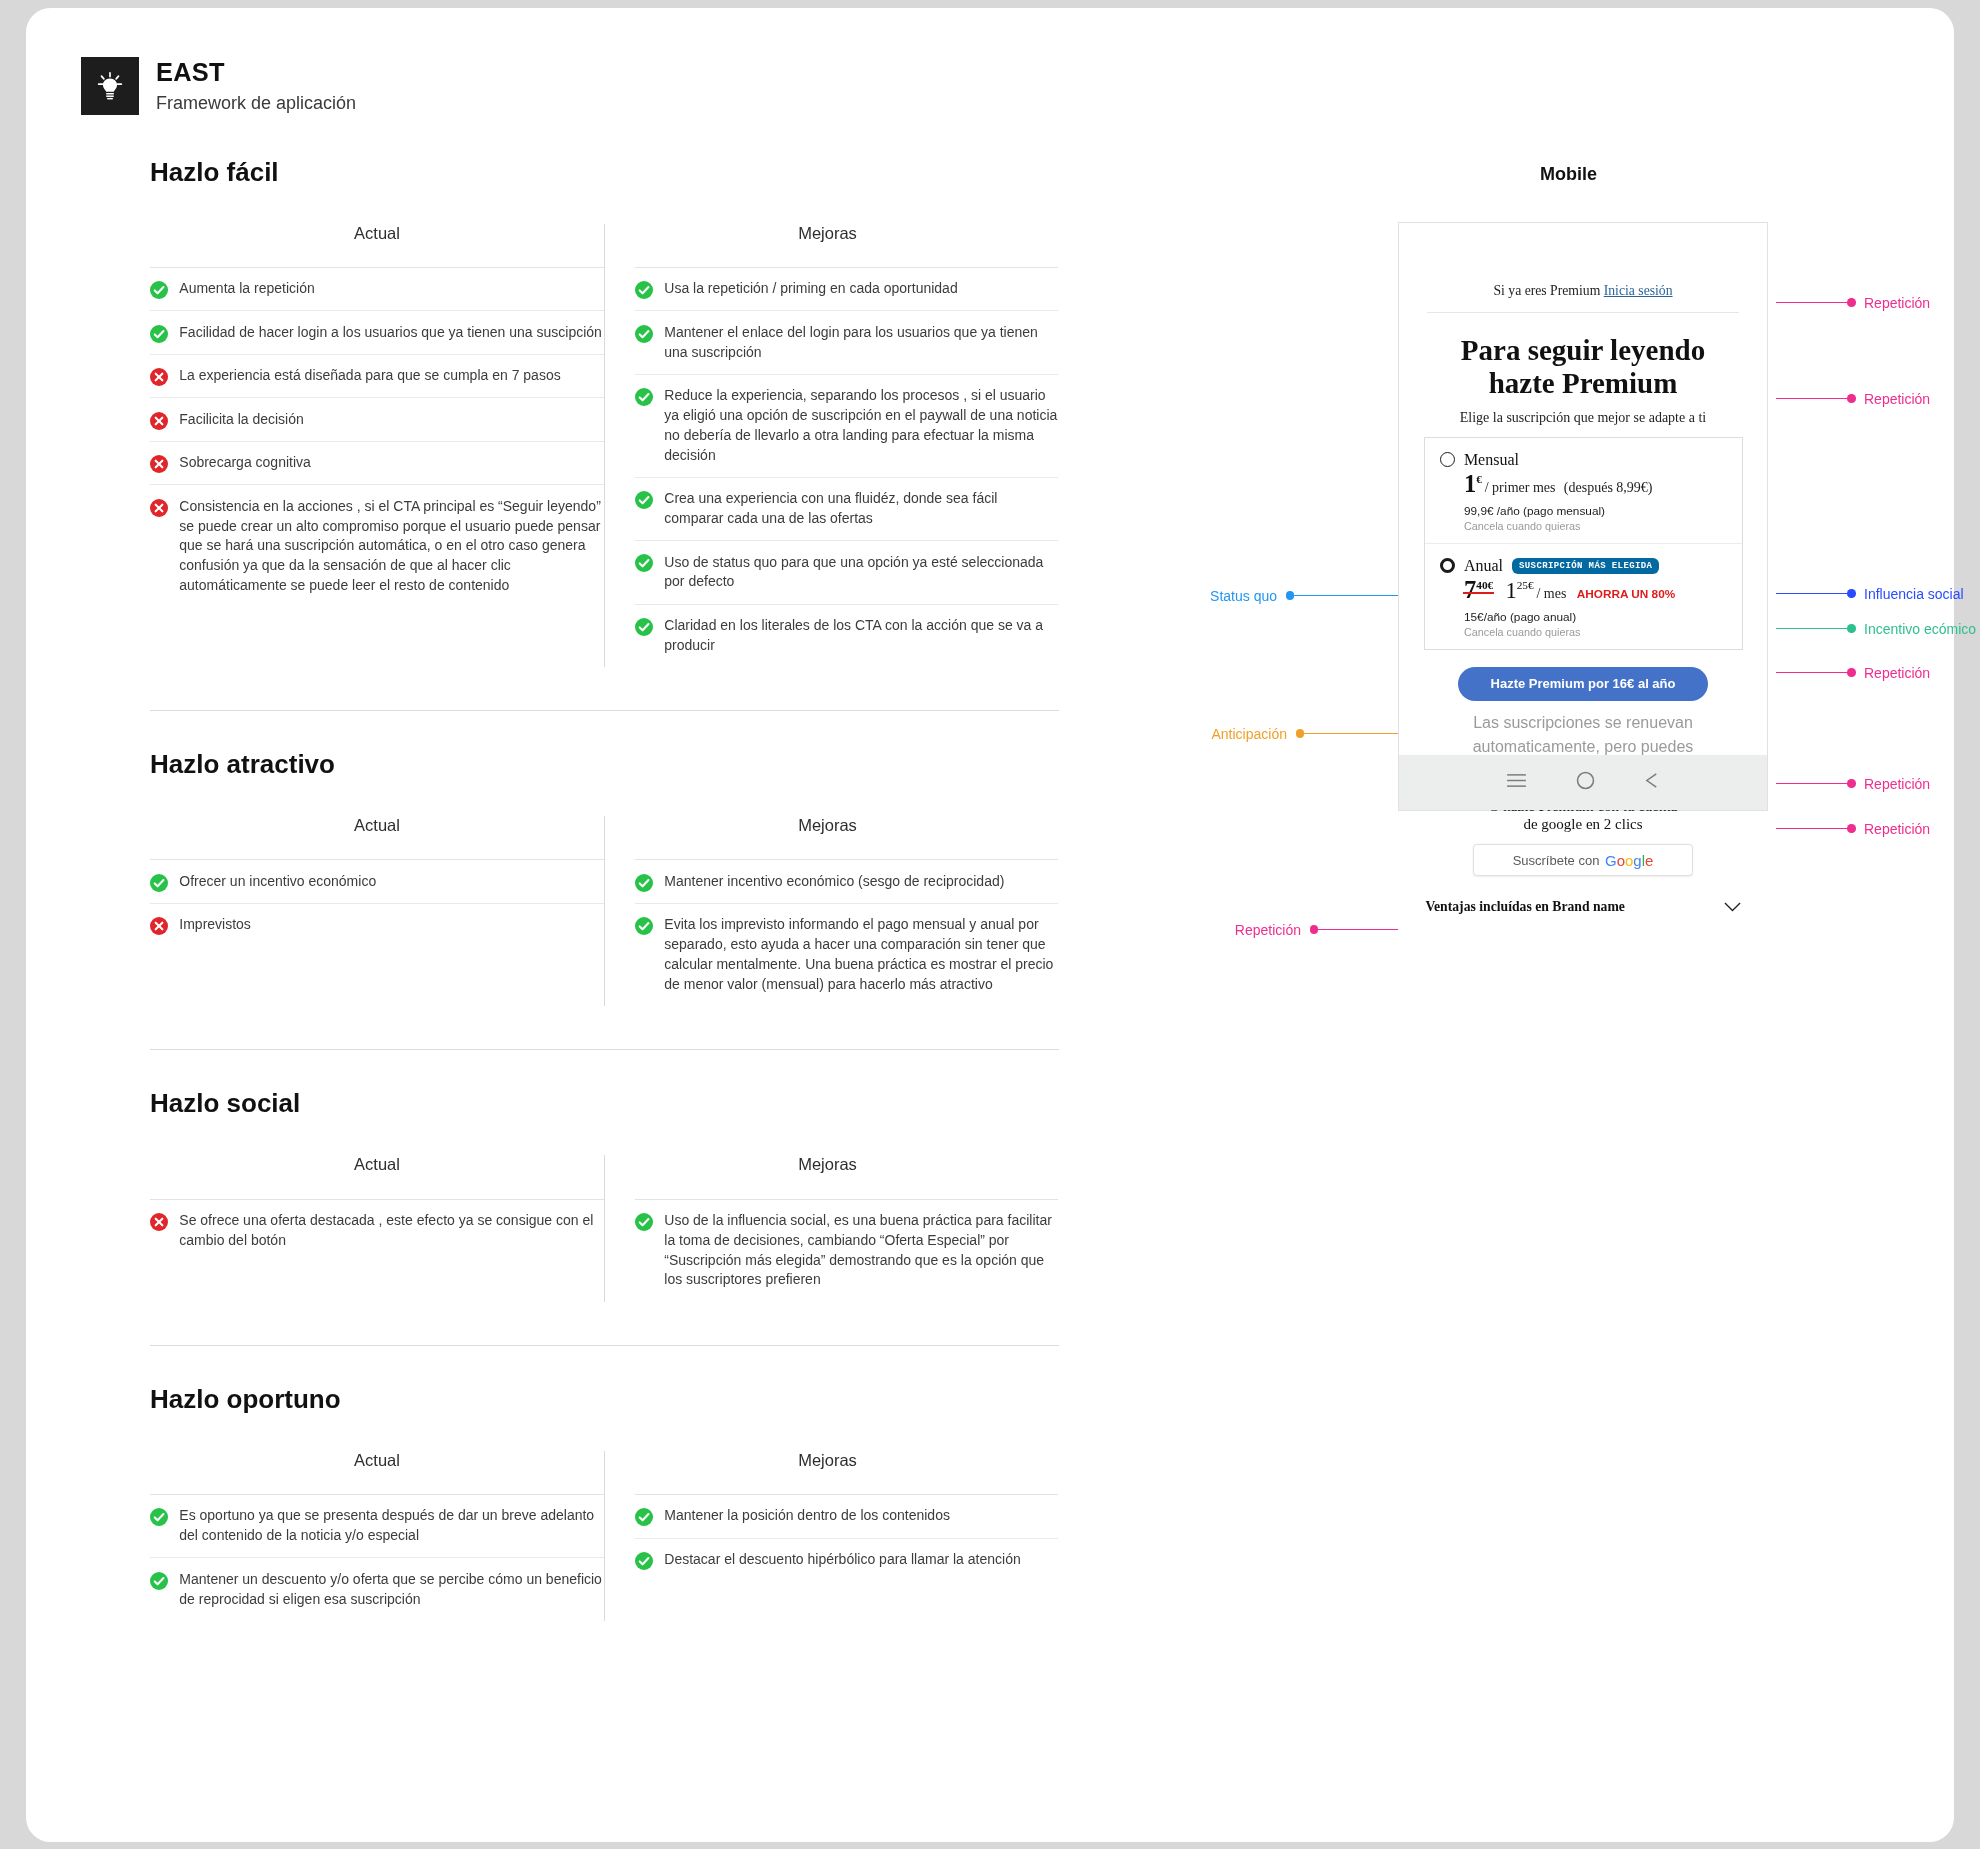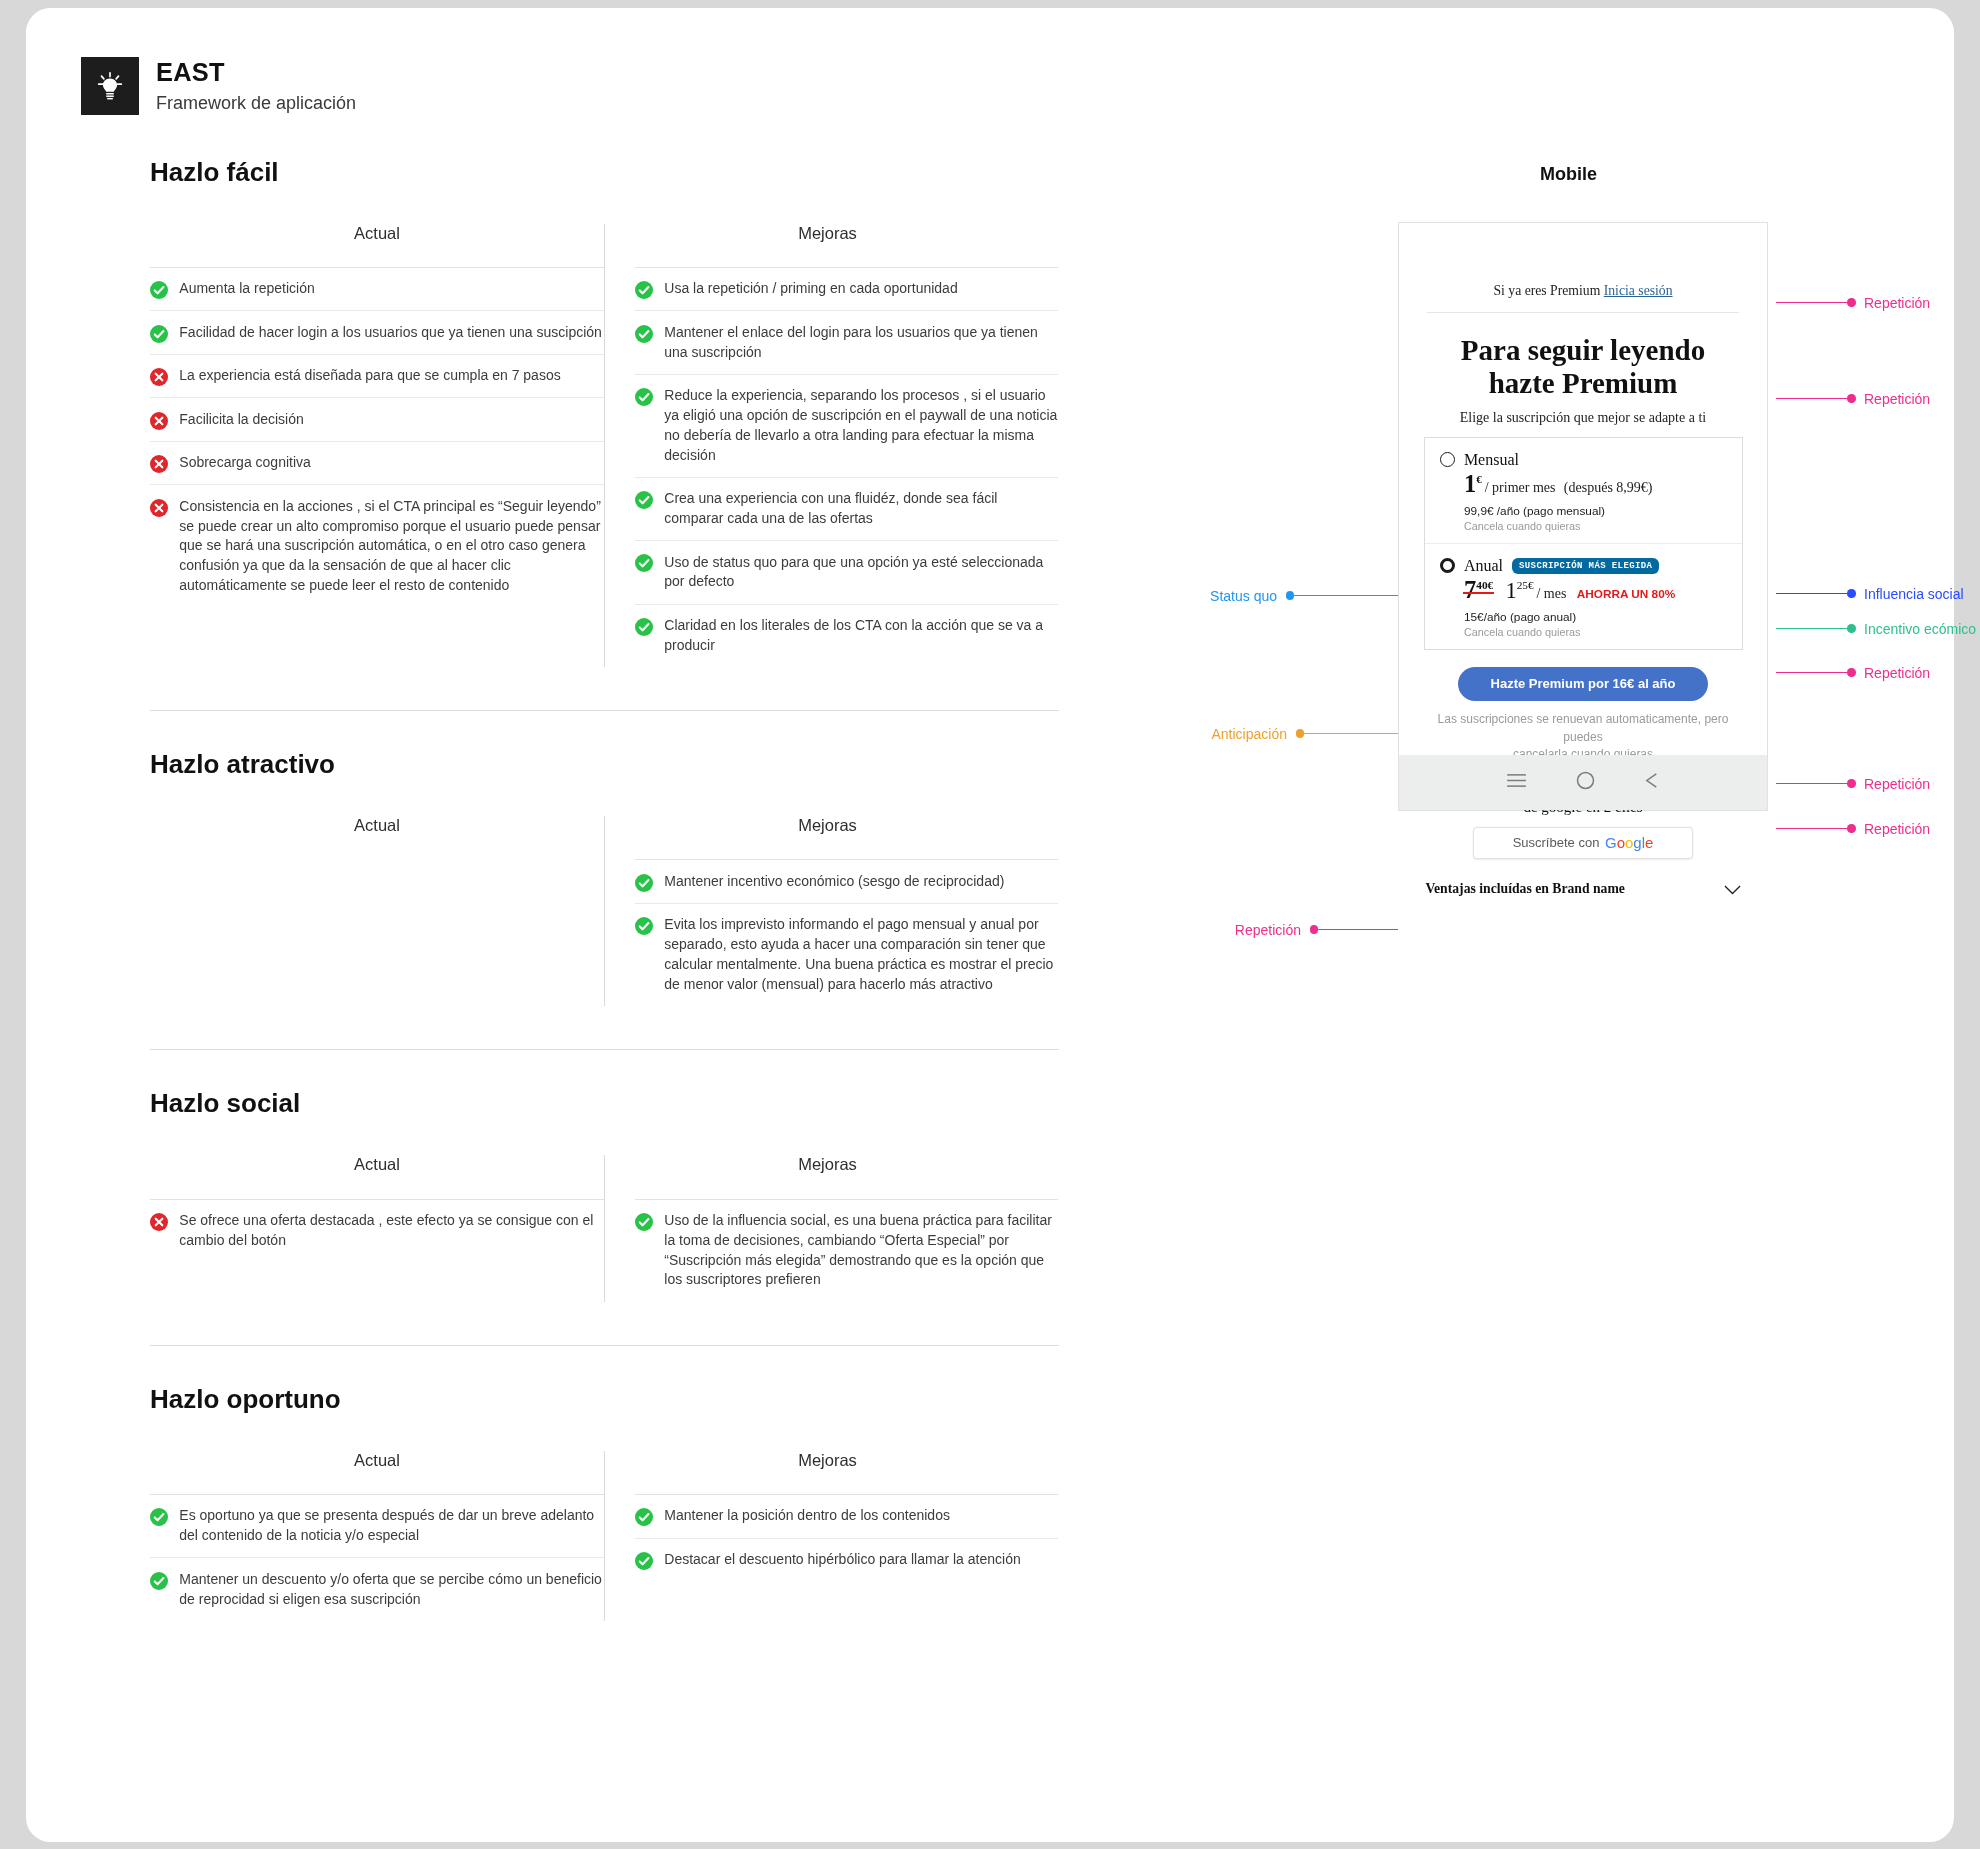--- a/index.html
+++ b/index.html
@@ -86,21 +86,21 @@
           font-family:"Liberation Sans", sans-serif; }
   .plan-meta { font-size:11.8px; color:#1c1c1c; margin-top:7.5px; margin-left:24.5px; }
   .plan-meta2 { font-size:10.8px; color:#9a9a9a; margin-top:1.9px; margin-left:24.5px; }
 
   .cta {
     display:block; margin:17px auto 0 auto; width:250px; height:34px;
     background:#4472c9; color:#fff; border:none; border-radius:17px;
     font-size:13px; font-weight:bold; cursor:pointer;
     font-family:"Liberation Sans", sans-serif;
   }
-  .fineprint { text-align:center; font-size:12px; color:#9a9a9a; margin-top:10.4px; line-height:1.45; }
+  .fineprint { text-align:center; font-size:16px; color:#9a9a9a; margin-top:10.4px; line-height:1.45; }
   .google-lead { text-align:center; font-size:15px; color:#111; margin-top:16px; line-height:1.2; }
   .gbtn {
     margin:11.3px auto 0 auto; width:220px; height:32px; background:#fff;
     border:0.9px solid #e0e0e0; border-radius:3.8px; box-shadow:0 0.9px 1.9px rgba(0,0,0,.08);
     display:flex; align-items:center; justify-content:center; gap:5.6px;
     font-size:13px; color:#5a5a5a; cursor:pointer;
   }
   .g1{color:#4285F4}.g2{color:#EA4335}.g3{color:#FBBC05}.g4{color:#4285F4}.g5{color:#34A853}.g6{color:#EA4335}
   .accordion { display:flex; justify-content:space-between;
                margin-top:22.6px; padding:0 1.9px; cursor:pointer; }
@@ -266,20 +266,41 @@
             </div>
           </div>
         </div>
         <div class="sect-rule"></div>
       </div>
       <div>
         <div class="sect-title">Hazlo atractivo</div>
         <div class="sect-grid">
           <div class="col">
             <div class="col-head">Actual</div>
+            <div class="rows">
+              <div class="row">
+                <span class="ico ok">
+                  <svg width="18" height="18" viewBox="0 0 19 19">
+                    <path d="M5 10 L8 13 L14.2 6.4" stroke="#fff" stroke-width="2.2" fill="none" stroke-linecap="round" stroke-linejoin="round"></path>
+                  </svg>
+                </span>
+                <span class="row-text">Ofrecer un incentivo económico</span>
+              </div>
+              <div class="row">
+                <span class="ico no">
+                  <svg width="18" height="18" viewBox="0 0 19 19">
+                    <g stroke="#fff" stroke-width="2.2" stroke-linecap="round">
+                      <line x1="6" y1="6" x2="13" y2="13"></line>
+                      <line x1="13" y1="6" x2="6" y2="13"></line>
+                    </g>
+                  </svg>
+                </span>
+                <span class="row-text">Imprevistos</span>
+              </div>
+            </div>
           </div>
           <div class="col right">
             <div class="col-head">Mejoras</div>
             <div class="rows">
               <div class="row">
                 <span class="ico ok">
                   <svg width="18" height="18" viewBox="0 0 19 19">
                     <path d="M5 10 L8 13 L14.2 6.4" stroke="#fff" stroke-width="2.2" fill="none" stroke-linecap="round" stroke-linejoin="round"></path>
                   </svg>
                 </span>

